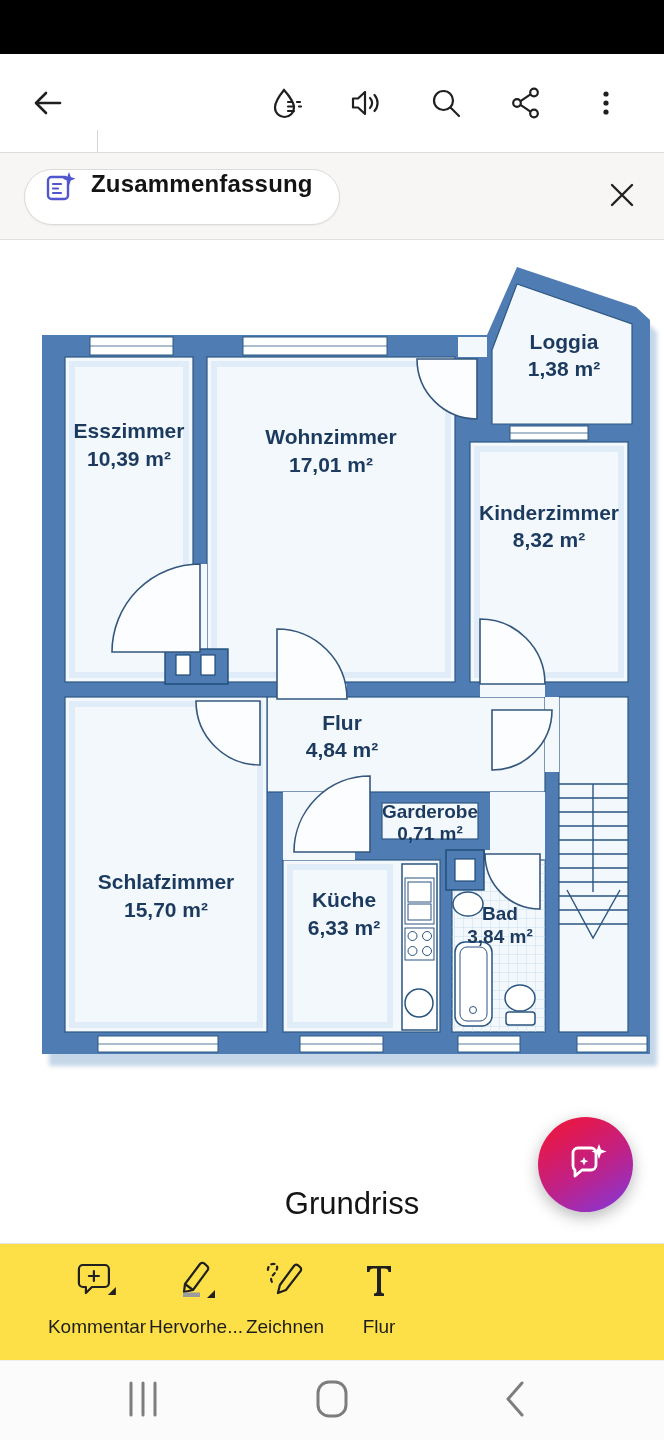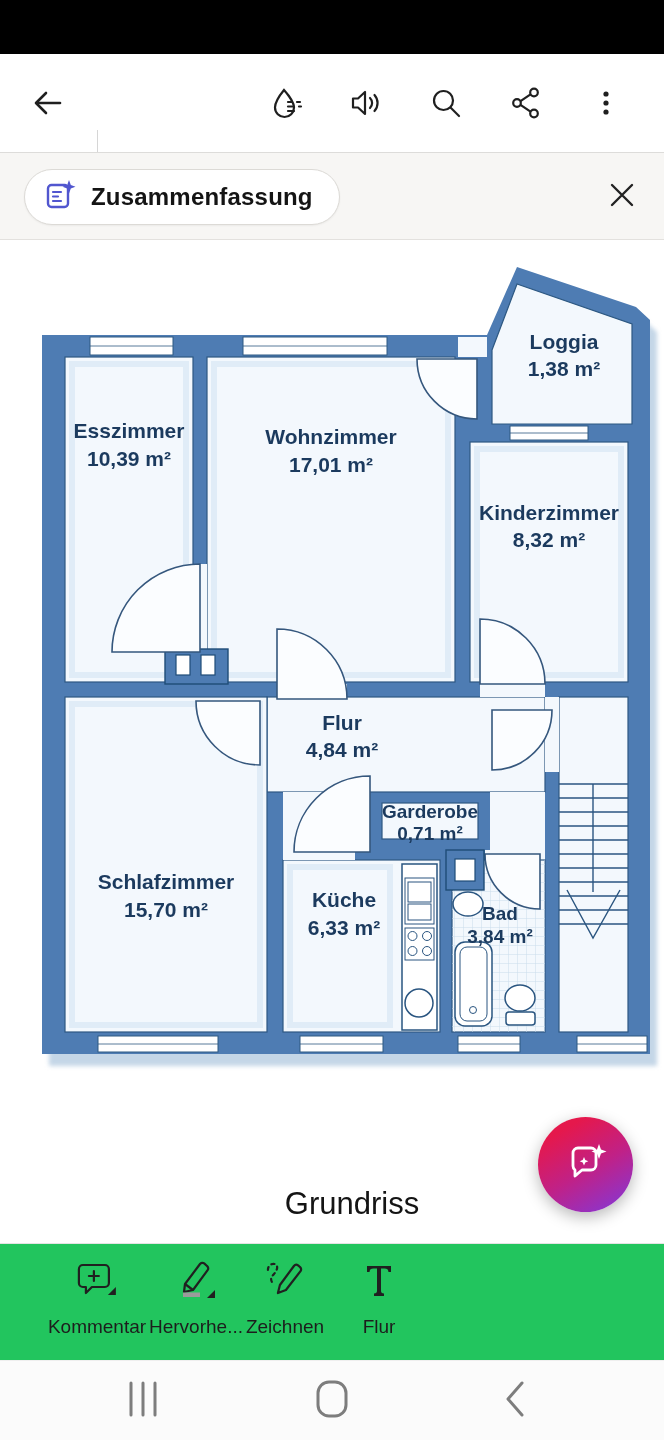--- a/index.html
+++ b/index.html
@@ -12,21 +12,21 @@
   
   .status-bar { position:absolute; left:0; top:0; width:664px; height:54px; background:#000; }
   
   .app-toolbar { position:absolute; left:0; top:54px; width:664px; height:98px; background:#fff; }
   .icon-btn { position:absolute; width:44px; height:44px; top:27px; display:flex; align-items:center; justify-content:center; color:#1f1f1f; cursor:pointer; }
   .icon-btn svg { display:block; }
   .tb-divider { position:absolute; left:97px; top:76px; width:1px; height:54px; background:#d6d6d6; }
   
   .summary-bar { position:absolute; left:0; top:152px; width:664px; height:88px; background:#f7f6f4;
     border-top:1px solid #dddcda; border-bottom:1px solid #e3e1de; }
-  .summary-chip { position:absolute; left:24px; top:16px; height:56px; display:flex; align-items:center; gap:14px;
+  .summary-chip { position:absolute; left:24px; top:16px; height:56px; display:flex; align-items:flex-start; gap:14px;
     padding:0 26px 0 18px; background:#fff; border:1px solid #dcdad6; border-radius:28px;
     box-shadow:0 1px 2px rgba(0,0,0,0.05); cursor:pointer; }
   .summary-chip .chip-label { font-size:24px; font-weight:bold; color:#141414; letter-spacing:.2px; }
   .summary-close { position:absolute; right:26px; top:28px; width:32px; height:32px; display:flex; align-items:center; justify-content:center; color:#222; cursor:pointer; }
   
   .doc-area { position:absolute; left:0; top:240px; width:664px; height:1003px; background:#fff; }
   .plan { position:absolute; left:40px; top:12px; width:616px; height:830px;
     filter:drop-shadow(7px 12px 2px rgba(148,180,212,0.55)); }
   .wall   { fill:#4e7cb3; }
   .room   { fill:#f3f8fd; stroke:#2d5882; stroke-width:1.2; }
@@ -43,21 +43,21 @@
   .page-badge { position:absolute; right:0; top:582px; width:68px; height:64px; background:#fff;
     border-radius:32px 0 0 32px; box-shadow:0 2px 10px rgba(0,0,0,0.22);
     display:flex; align-items:center; justify-content:center;
     font-size:30px; color:#111; cursor:pointer; }
   .caption { position:absolute; left:40px; right:0; top:946px; text-align:center;
     font-size:31px; color:#141414; }
   .fab { position:absolute; left:538px; top:877px; width:95px; height:95px; border-radius:50%;
     background:linear-gradient(150deg,#e5184c 18%,#c02187 55%,#7f39dd 100%);
     box-shadow:0 5px 16px rgba(0,0,0,0.28); display:flex; align-items:center; justify-content:center; cursor:pointer; }
   
-  .tools-bar { position:absolute; left:0; top:1243px; width:664px; height:117px; background:#22c55e; border-top:1px solid #e4e4e4; }
+  .tools-bar { position:absolute; left:0; top:1243px; width:664px; height:117px; background:#fde047; border-top:1px solid #e4e4e4; }
   .tool-item { position:absolute; top:14px; transform:translateX(-50%); display:flex; flex-direction:column; align-items:center; gap:10px; color:#1d1d1d; cursor:pointer; }
   .tool-item .tool-label { font-size:19px; color:#1d1d1d; white-space:nowrap; }
   
   .nav-bar { position:absolute; left:0; top:1360px; width:664px; height:80px; background:#fbfbfb; border-top:1px solid #efefef; }
   .nav-btn { position:absolute; top:16px; width:56px; height:48px; transform:translateX(-50%); display:flex; align-items:center; justify-content:center; color:#7d7d7d; cursor:pointer; }
 </style>
 </head>
 <body>
 
 <div class="phone">

